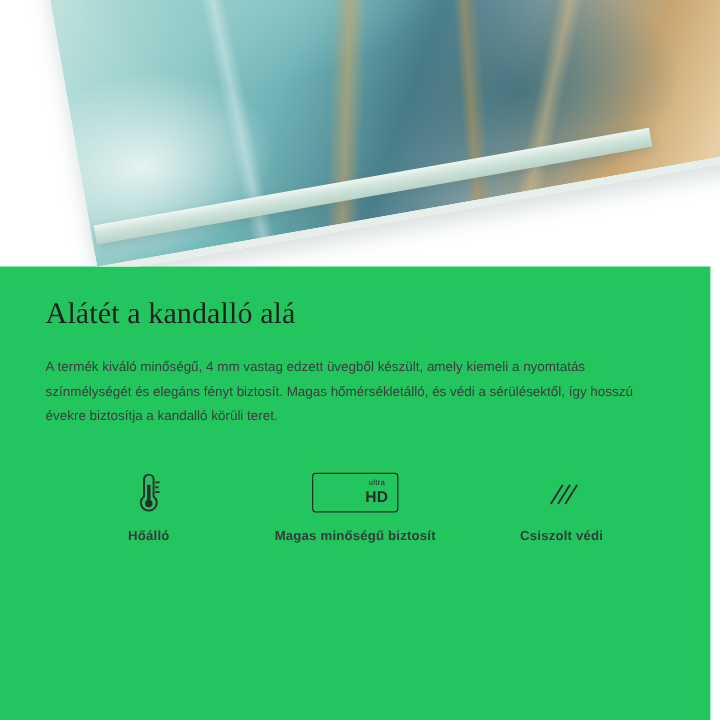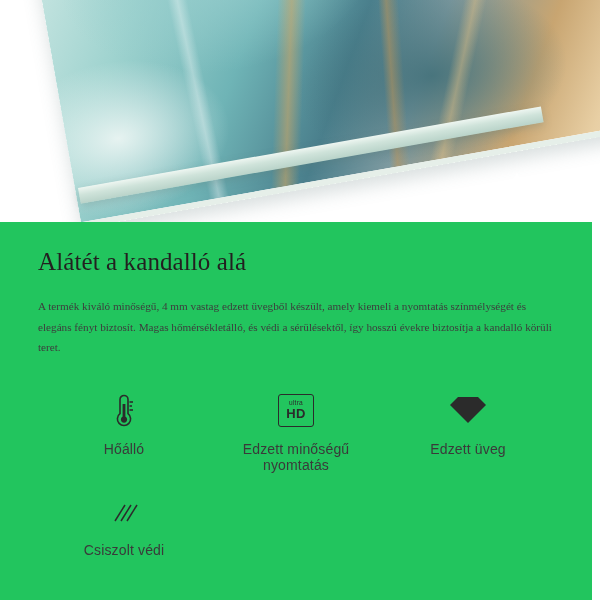--- a/index.html
+++ b/index.html
@@ -106,21 +106,20 @@
   }
   .headline .l2 {
     display: block;
   }
   .body-copy {
     margin: 18px 0 0 0;
     font-size: 11.2px;
     line-height: 1.85;
     color: #3d3d3d;
     max-width: 530px;
-    font-family: Liberation Serif, serif;
   }
 
   
   .features {
     margin: 30px 0 0 0;
     display: grid;
     grid-template-columns: repeat(3, 1fr);
     row-gap: 16px;
     column-gap: 0;
   }
@@ -133,34 +132,36 @@
   }
   .feature-icon {
     height: 44px;
     display: flex;
     align-items: center;
     justify-content: center;
     color: #2b2b2b;
   }
   .feature-label {
     margin-top: 9px;
-    font-size: 14px;
+    font-size: 11px;
     color: #3a3a3a;
     letter-spacing: 0.15px;
+    font-weight: bold;
   }
   .hd-box {
     border: 1.6px solid #2b2b2b;
     border-radius: 3px;
     width: 34px;
     height: 31px;
     display: flex;
     flex-direction: column;
     align-items: center;
     justify-content: center;
     line-height: 1;
+    padding-left: 36px;
   }
   .hd-box .ultra {
     font-size: 6.6px;
     letter-spacing: 0.2px;
     margin-bottom: 1px;
   }
   .hd-box .hd {
     font-size: 13px;
     font-weight: bold;
     letter-spacing: 0.3px;
@@ -206,32 +207,24 @@
         <div class="feature-label">Hőálló</div>
       </div>
 
       <div class="feature">
         <div class="feature-icon">
           <div class="hd-box">
             <span class="ultra">ultra</span>
             <span class="hd">HD</span>
           </div>
         </div>
-        <div class="feature-label">Edzett minőségű nyomtatás</div>
+        <div class="feature-label">Magas minőségű biztosít</div>
       </div>
 
 
-      <div class="feature">
-        <div class="feature-icon">
-          <svg width="38" height="34" viewBox="0 0 38 34" fill="#2b2b2b">
-            <path d="M9 4 h20 l8 8 -18 18 -18-18 z"></path>
-          </svg>
-        </div>
-        <div class="feature-label">Edzett üveg</div>
-      </div>
 
       <div class="feature">
         <div class="feature-icon">
           <svg width="40" height="32" viewBox="0 0 40 32" fill="none" stroke="#2b2b2b" stroke-width="1.5">
             <path d="M4 28 L20 4 L36 28 Z" stroke="none" fill="none"></path>
             <line x1="11" y1="26" x2="21" y2="10"></line>
             <line x1="17" y1="26" x2="27" y2="10"></line>
             <line x1="23" y1="26" x2="33" y2="10"></line>
           </svg>
         </div>

